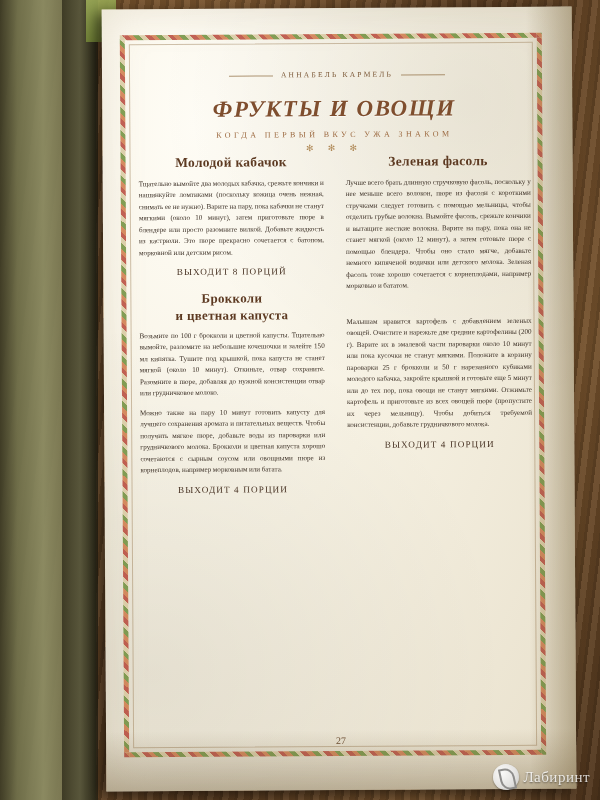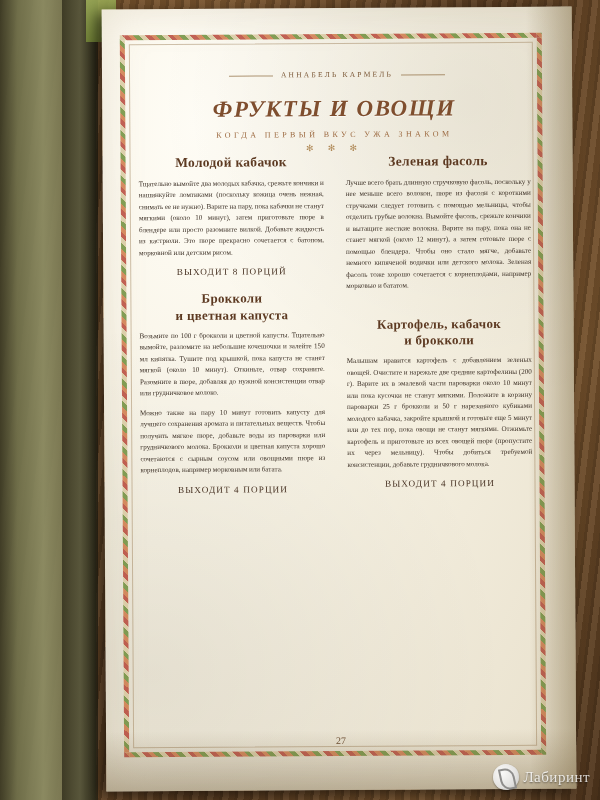--- a/index.html
+++ b/index.html
@@ -291,24 +291,20 @@
         <p class="body">Можно также на пару 10 минут готовить капусту для лучшего сохранения аромата и питательных веществ. Чтобы получить мягкое пюре, добавьте воды из пароварки или грудничкового молока. Брокколи и цветная капуста хорошо сочетаются с сырным соусом или овощными пюре из корнеплодов, например морковным или батата.</p>
         <p class="yield">ВЫХОДИТ 4 ПОРЦИИ</p>
       </div>
 
       <div class="col">
         <h2 class="recipe">Зеленая фасоль</h2>
         <p class="body">Лучше всего брать длинную стручковую фасоль, поскольку у нее меньше всего волокон, пюре из фасоли с короткими стручками следует готовить с помощью мельницы, чтобы отделить грубые волокна. Вымойте фасоль, срежьте кончики и вытащите жесткие волокна. Варите на пару, пока она не станет мягкой (около 12 минут), а затем готовьте пюре с помощью блендера. Чтобы оно стало мягче, добавьте немного кипяченой водички или детского молока. Зеленая фасоль тоже хорошо сочетается с корнеплодами, например морковью и бататом.</p>
 
         <div class="spacer-md"></div>
 
-        <h2 class="recipe big">
-          <span>Картофель, кабачок</span>
-          <span class="line2">и брокколи</span>
-        </h2>
         <p class="body">Малышам нравится картофель с добавлением зеленых овощей. Очистите и нарежьте две средние картофелины (200 г). Варите их в эмалевой части пароварки около 10 минут или пока кусочки не станут мягкими. Положите в корзину пароварки 25 г брокколи и 50 г нарезанного кубиками молодого кабачка, закройте крышкой и готовьте еще 5 минут или до тех пор, пока овощи не станут мягкими. Отжимьте картофель и приготовьте из всех овощей пюре (пропустите их через мельницу). Чтобы добиться требуемой консистенции, добавьте грудничкового молока.</p>
         <p class="yield">ВЫХОДИТ 4 ПОРЦИИ</p>
       </div>
 
     </div>
 
     <div class="folio">27</div>
     <div class="page-bottom-shade"></div>
   </div>
 

